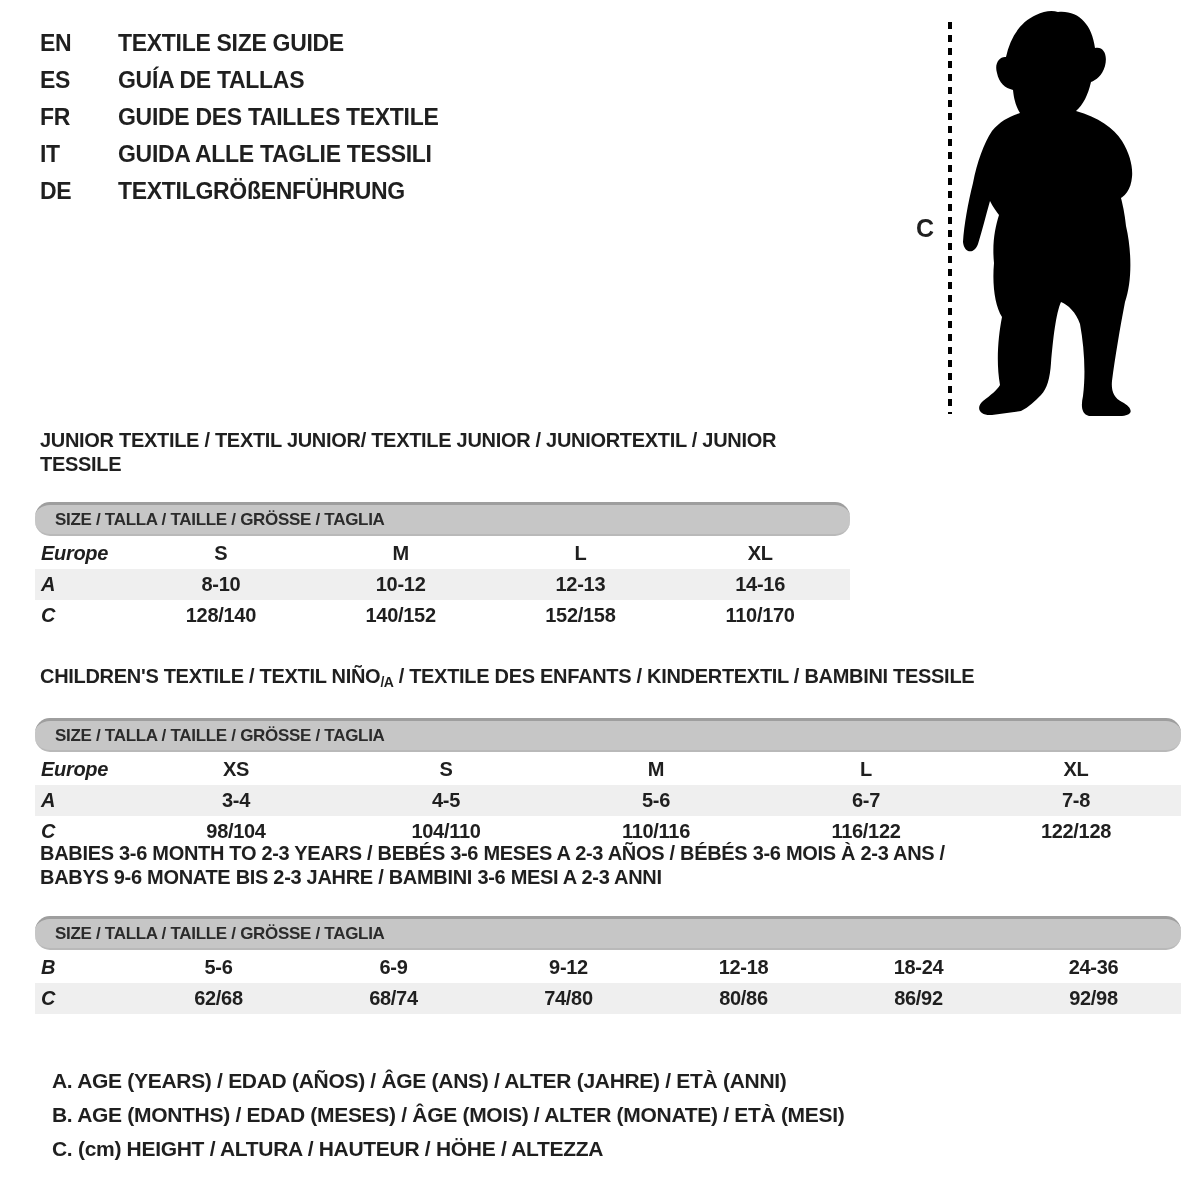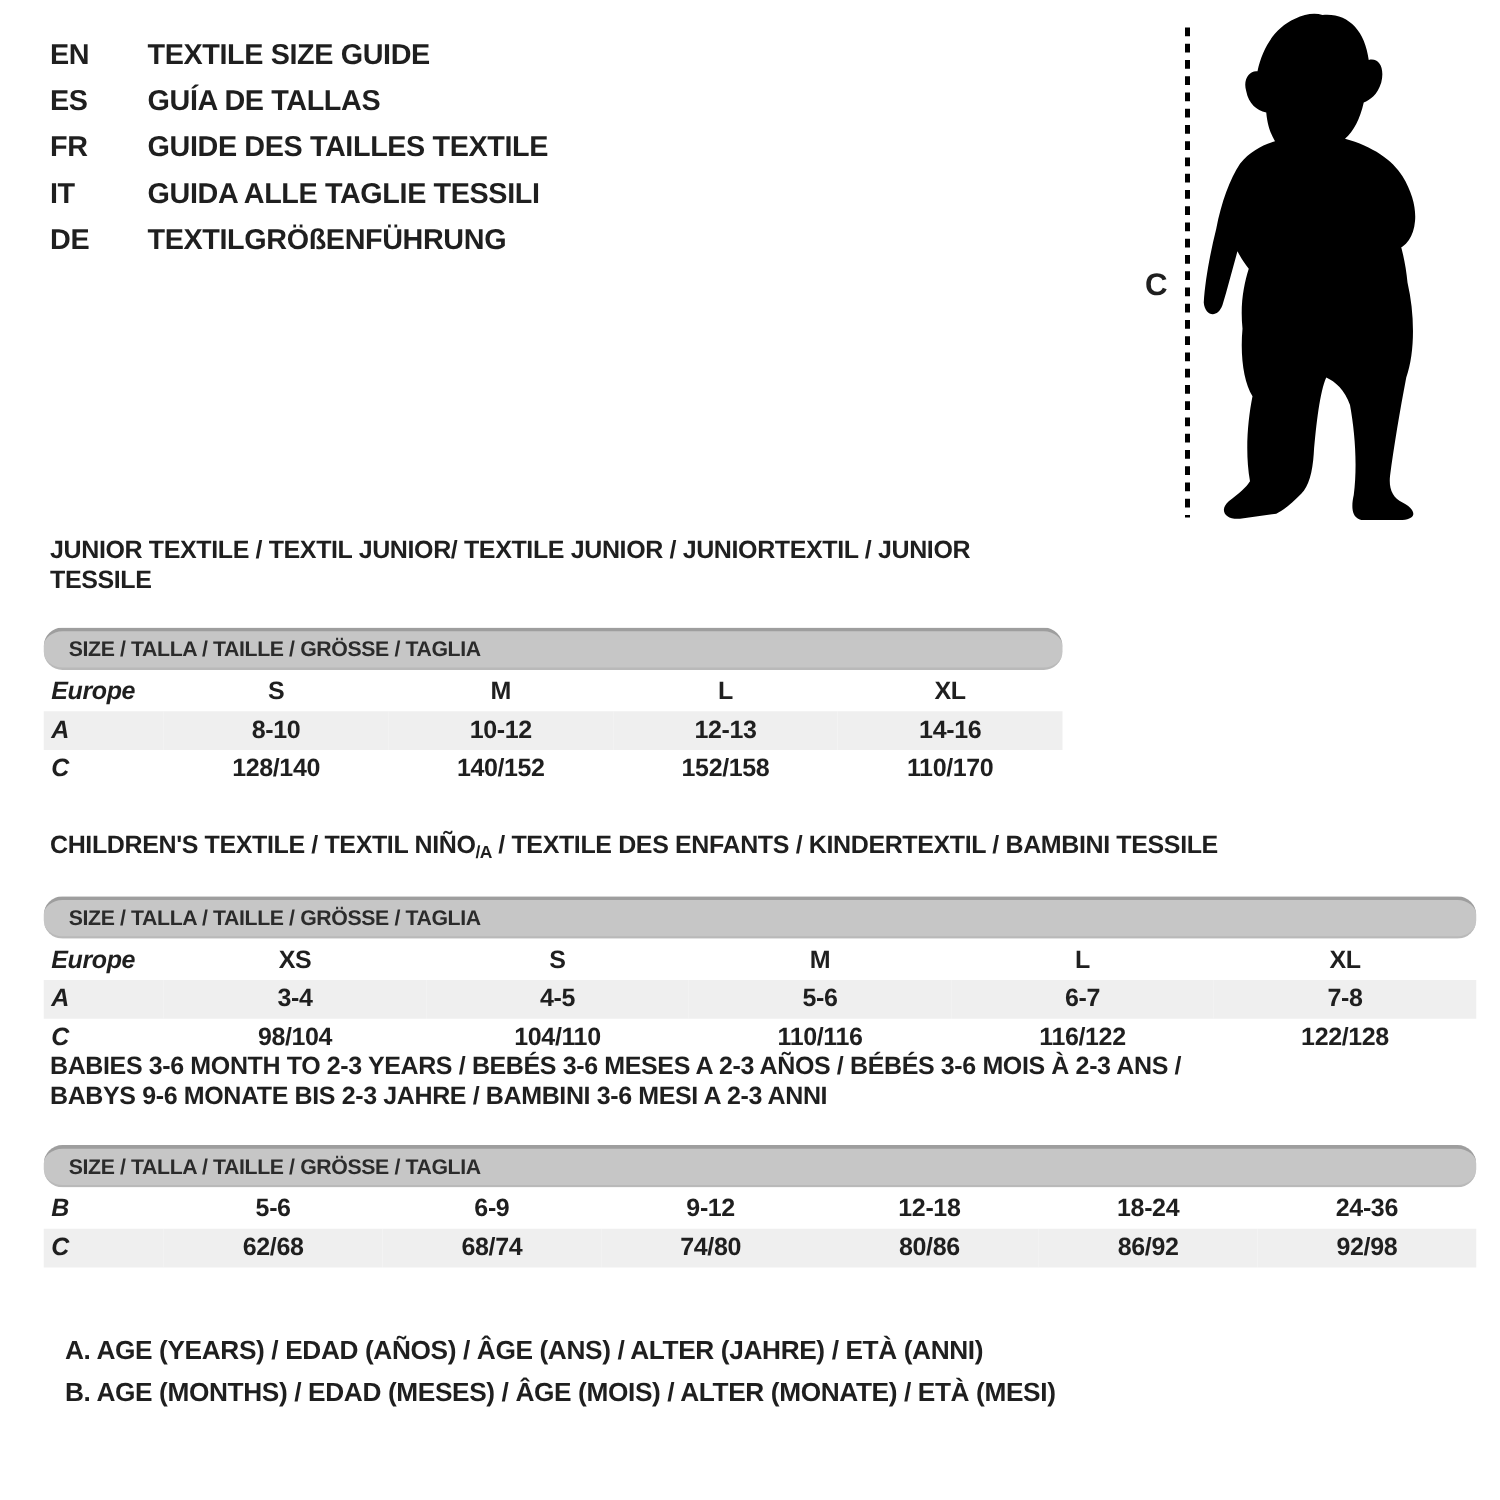--- a/index.html
+++ b/index.html
@@ -201,15 +201,16 @@
         <td>86/92</td>
         <td>92/98</td>
       </tr>
       </tbody>
     </table>
   </div>
 
   <div class="legend">
     <div class="legend-item">A. AGE (YEARS) / EDAD (AÑOS) / ÂGE (ANS) / ALTER (JAHRE) / ETÀ (ANNI)</div>
     <div class="legend-item">B. AGE (MONTHS) / EDAD (MESES) / ÂGE (MOIS) / ALTER (MONATE) / ETÀ (MESI)</div>
+    <div class="legend-item">C. (cm) HEIGHT / ALTURA / HAUTEUR / HÖHE / ALTEZZA</div>
   </div>
 
 </div>
 
 </body></html>

